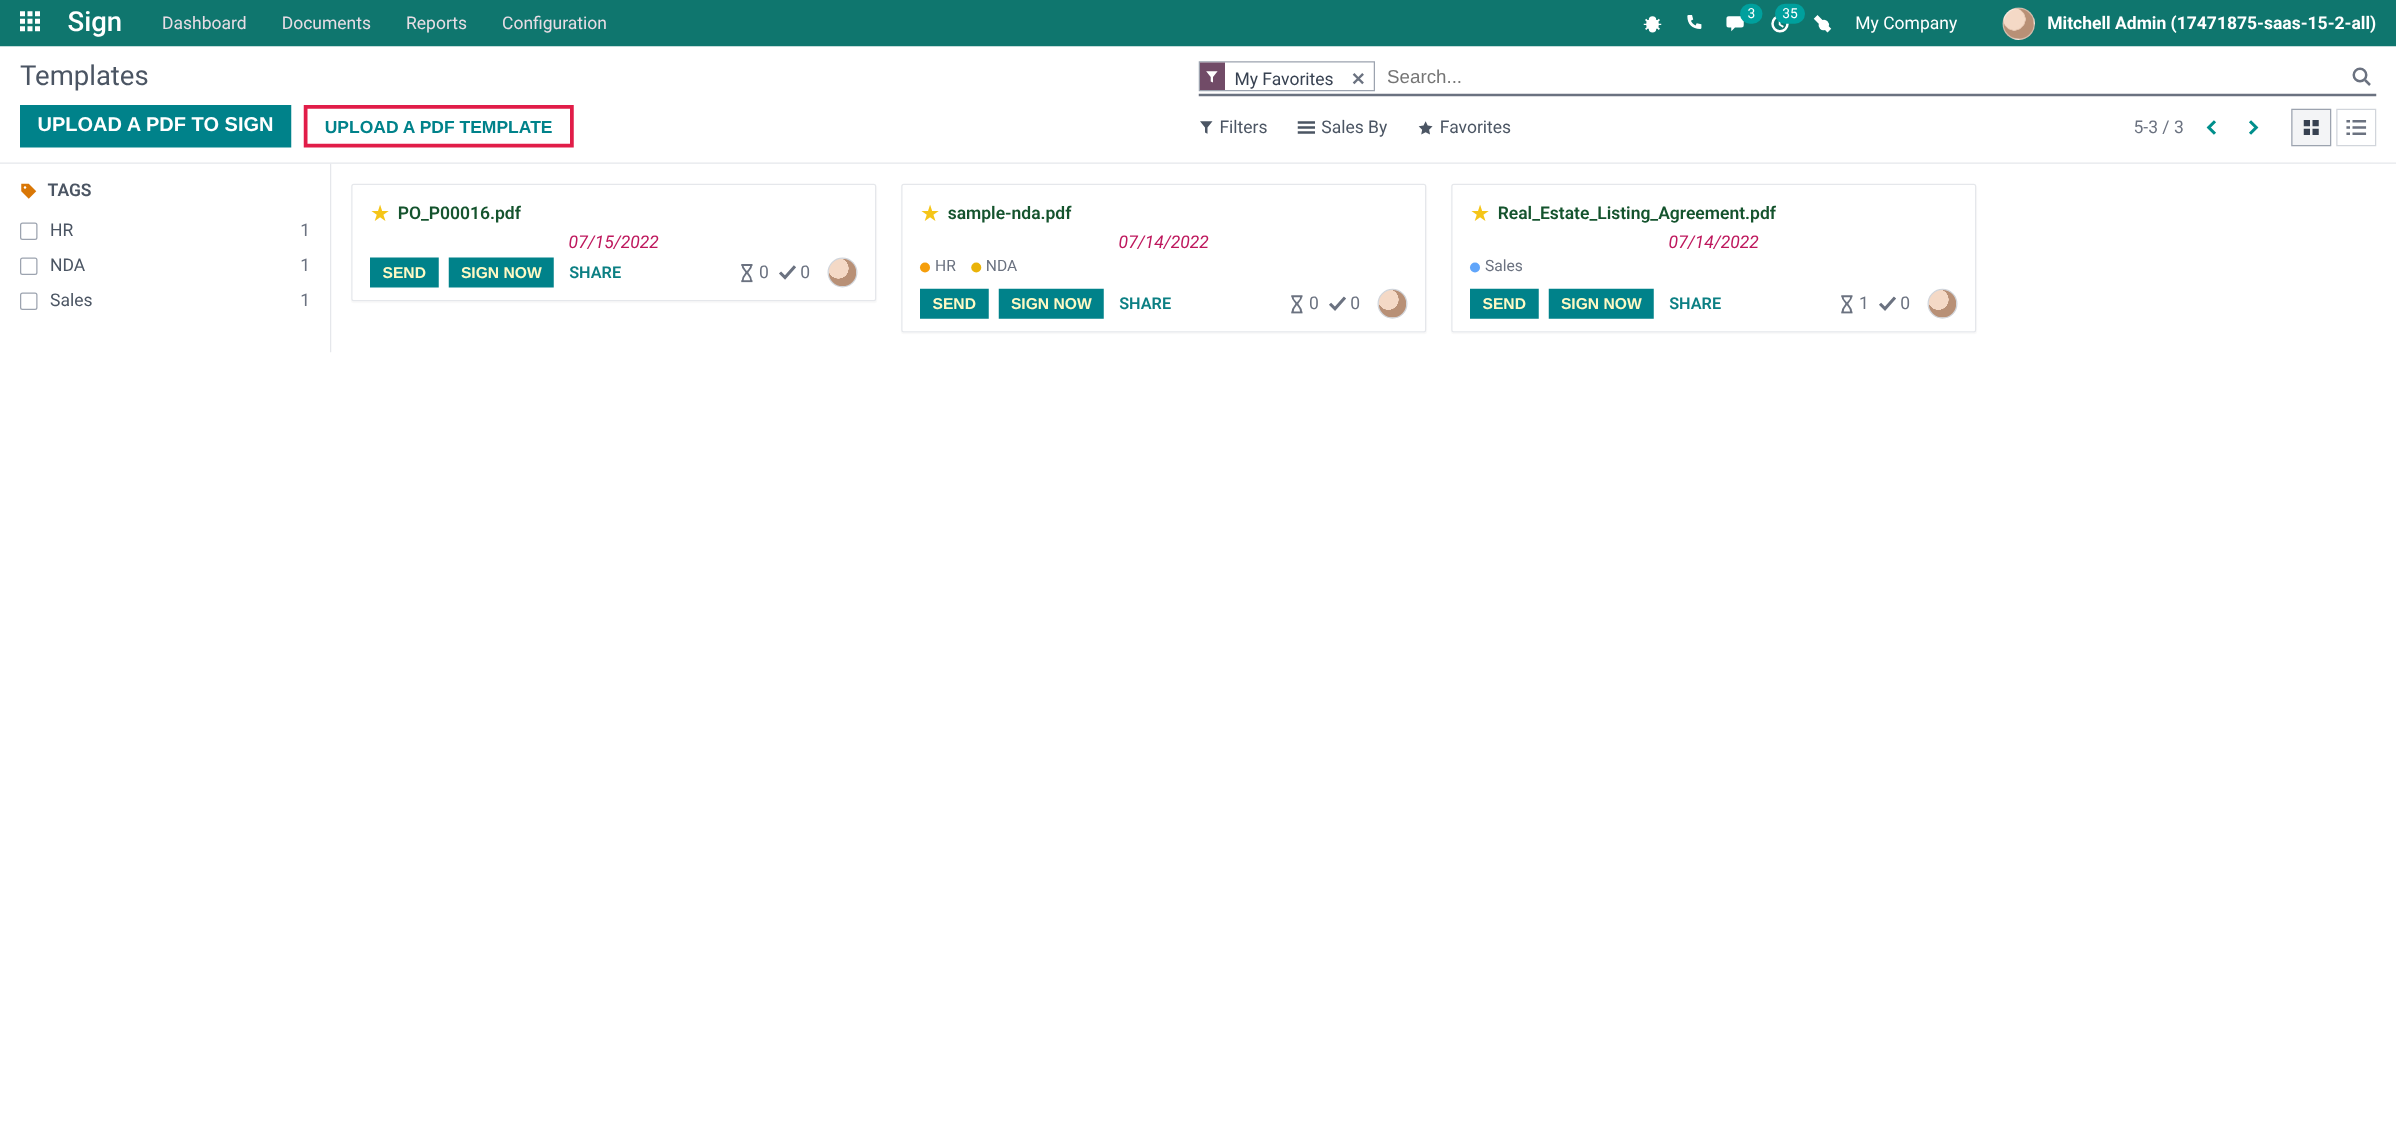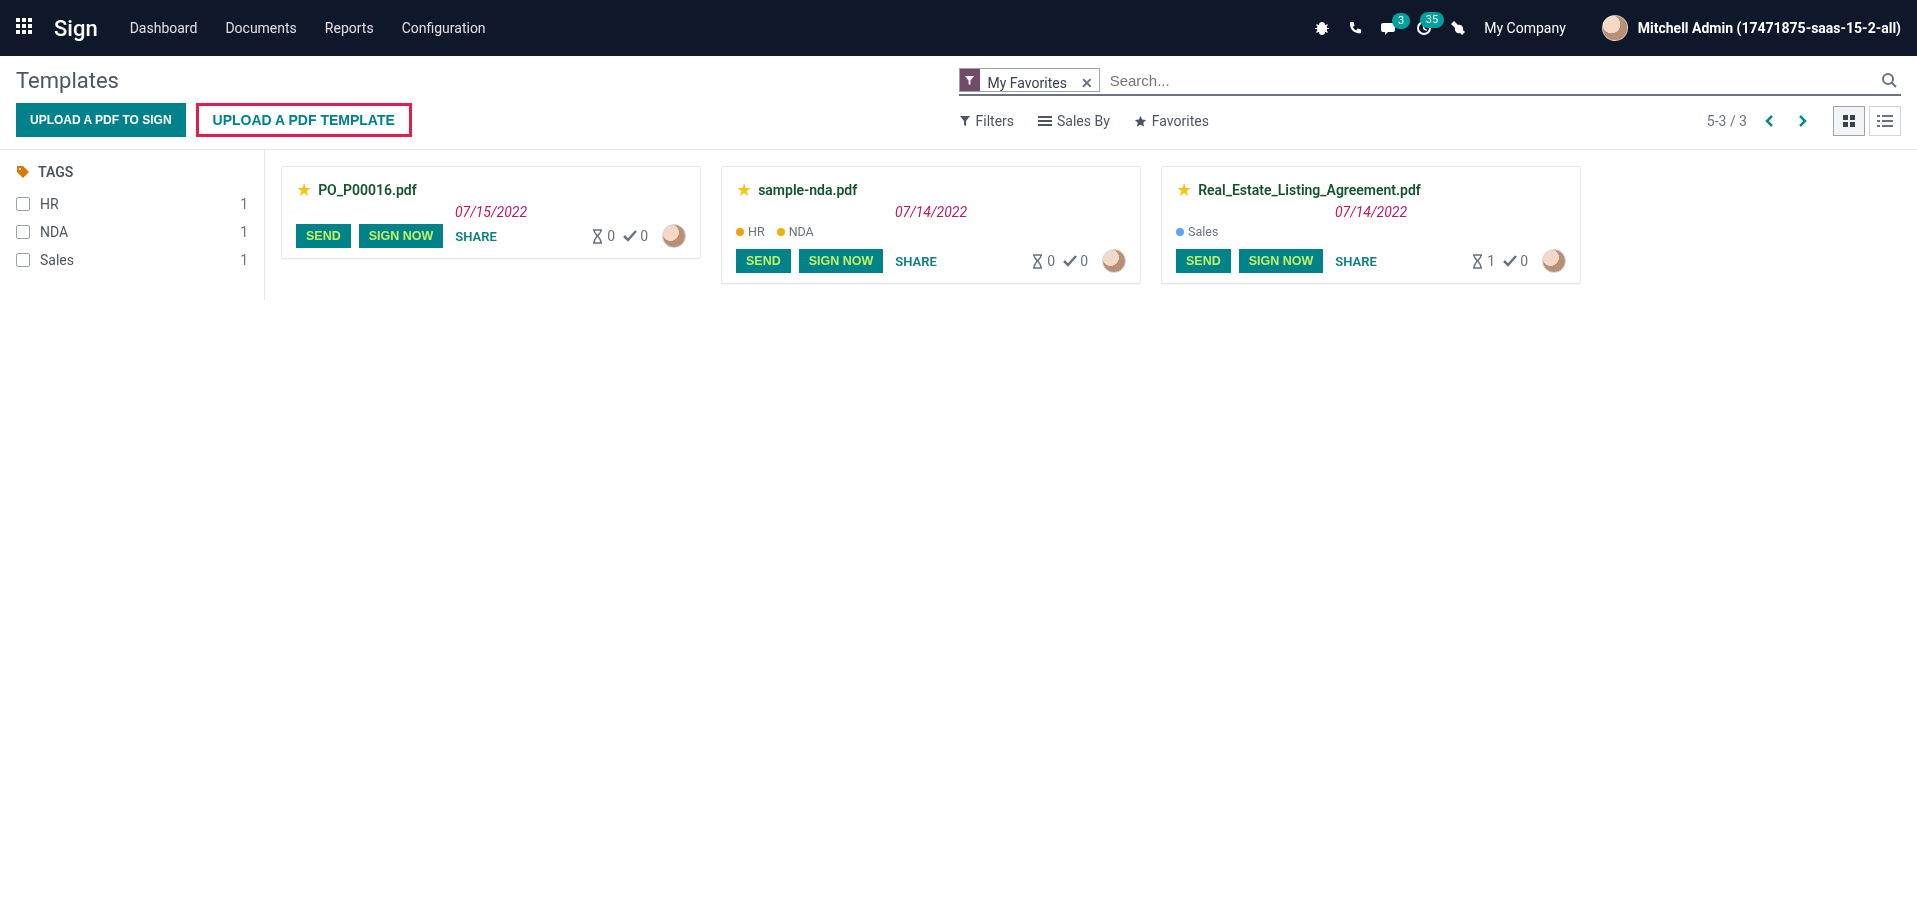--- a/index.html
+++ b/index.html
@@ -1,40 +1,40 @@
 <!DOCTYPE html>
 <html><head>
 <meta charset="utf-8">
 <style>
 * { box-sizing: border-box; margin: 0; padding: 0; }
 body { font-family: -apple-system, BlinkMacSystemFont, "Segoe UI", Roboto, Arial, sans-serif; font-size: 14px; color: #374151; background: #fff; }
 
 
-.topnav { background: #0f172a; color: #fff; height: 56px; display: flex; align-items: center; padding: 0 16px; }
+.topnav { background: #0f766e; color: #fff; height: 37px; display: flex; align-items: center; padding: 0 16px; }
 .apps-icon { width: 20px; height: 20px; display: grid; grid-template-columns: repeat(3,4px); grid-template-rows: repeat(3,4px); gap: 2px; margin-right: 18px; cursor: pointer; }
 .apps-icon span { background: #fff; width: 4px; height: 4px; }
 .brand { font-size: 22px; font-weight: 500; margin-right: 32px; }
 .nav-menu { display: flex; gap: 28px; }
 .nav-item { color: #e8dde5; cursor: pointer; }
 .nav-spacer { flex: 1; }
 .nav-icons { display: flex; align-items: center; gap: 18px; }
 .nav-icon-wrap { position: relative; cursor: pointer; display:flex; align-items:center; }
 .badge { position: absolute; top: -8px; right: -12px; background: #00A09D; color: #fff; border-radius: 10px; font-size: 11px; padding: 1px 6px; line-height: 14px; }
 .company-label { color: #fff; cursor:pointer; }
 .avatar { width: 26px; height: 26px; border-radius: 50%; background: radial-gradient(circle at 35% 35%, #f4d9c6 0 40%, #b89076 41% 100%); border:1px solid rgba(255,255,255,0.4); display:inline-block; }
 .user-block { display:flex; align-items:center; gap:10px; cursor:pointer; margin-left:18px;font-weight:bold;}
 .user-label { color:#fff; }
 
 
 .controlbar { display:flex; align-items:flex-start; padding: 12px 16px 0 16px; border-bottom:1px solid #e5e7eb; }
 .cb-left { flex: 0 0 50%; }
 .cb-right { flex: 1; }
 .page-title { font-size: 22px; color:#4b5563; margin-bottom:10px; }
 .btn-row { display:flex; gap:10px; margin-bottom:12px;}
-.btn-primary { background:#00828a; color:#fff; border:none; padding:8px 14px; font-weight:600; font-size:12px; cursor:pointer; text-transform:uppercase;}
+.btn-primary { background:#00828a; color:#fff; border:none; padding:8px 14px; font-weight:600; font-size:16px; cursor:pointer; text-transform:uppercase;}
 .btn-outline-hl { background:#fff; color:#00828a; border:3px solid #e11d48; padding:6px 14px; font-weight:600; font-size:14px; cursor:pointer; text-transform:uppercase;}
 
 .search-wrap { display:flex; align-items:center; border-bottom:2px solid #6b7280; padding-bottom:2px; margin-bottom:10px; }
 .facet { display:flex; align-items:flex-end; border:1px solid #9ca3af; background:#fff; font-size:14px; margin-right:6px;}
 .facet-icon { background:#714B67; color:#fff; width:20px; height:22px; display:flex; align-items:center; justify-content:center;}
 .facet-label { padding:0 8px; color:#374151;}
 .facet-remove { padding:0 6px; color:#6b7280; cursor:pointer; font-weight:bold;}
 .search-input { flex:1; border:none; outline:none; font-size:15px; padding:2px 4px; }
 .search-icon-btn { color:#6b7280; cursor:pointer; padding:0 4px;}
 
@@ -59,21 +59,21 @@
 .kanban { flex:1; padding:16px; display:flex; gap:20px; align-items:flex-start;}
 .card { width:420px; border:1px solid #e5e7eb; border-radius:2px; padding:12px 14px 10px 14px; box-shadow:0 1px 1px rgba(0,0,0,0.03);}
 .card-title-row { display:flex; align-items:center; gap:6px; margin-bottom:4px;}
 .star { color:#f5c518; font-size:18px;}
 .card-title { font-weight:600; color:#14532d;}
 .card-date { font-style:italic; color:#be185d; margin-bottom:4px; display:block;text-align:center;}
 .card-tags { display:flex; gap:12px; margin-bottom:10px;}
 .tag-pill { display:flex; align-items:center; gap:4px; font-size:12.5px; color:#6b7280;}
 .dot { width:8px; height:8px; border-radius:50%; display:inline-block;}
 .card-footer { display:flex; align-items:center; gap:8px;}
-.btn-sm { background:#00828a; color:#bef264; border:none; padding:5px 10px; font-weight:600; font-size:12.5px; cursor:pointer; text-transform:uppercase;}
+.btn-sm { background:#00828a; color:#fef9c3; border:none; padding:5px 10px; font-weight:600; font-size:12.5px; cursor:pointer; text-transform:uppercase;}
 .link-share { color:#0b7f83; font-weight:600; font-size:13px; cursor:pointer; text-transform:uppercase; margin-left:4px;}
 .card-spacer { flex:1; }
 .stat { display:flex; align-items:center; gap:3px; color:#6b7280;}
 .small-avatar { width:24px; height:24px; border-radius:50%; background: radial-gradient(circle at 35% 35%, #f4d9c6 0 40%, #b89076 41% 100%); border:1px solid #d1d5db; margin-left:6px;}
 
 svg { display:block; }
 </style>
 </head>
 <body>
 

